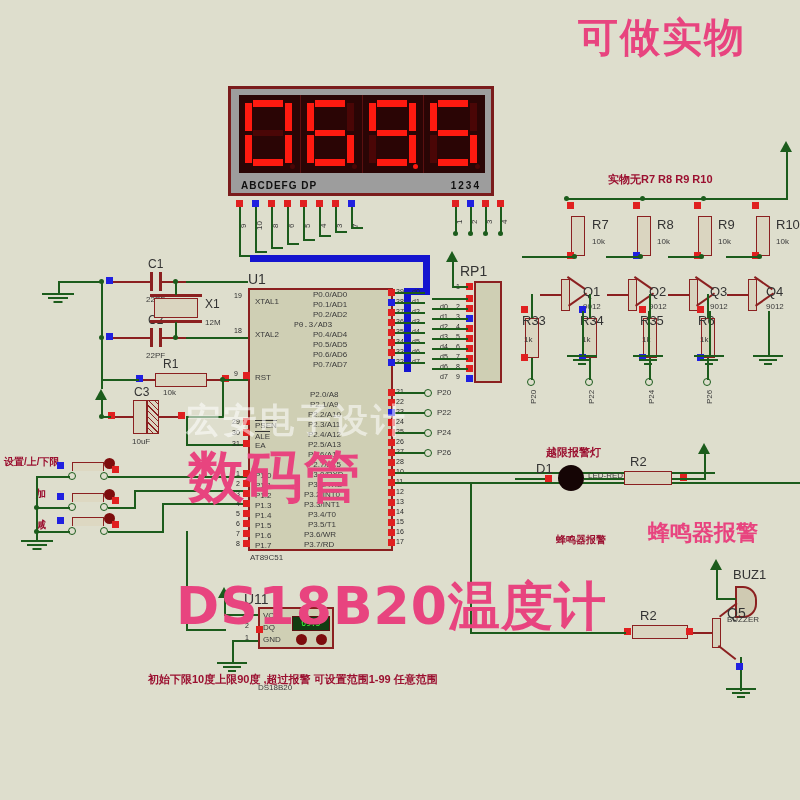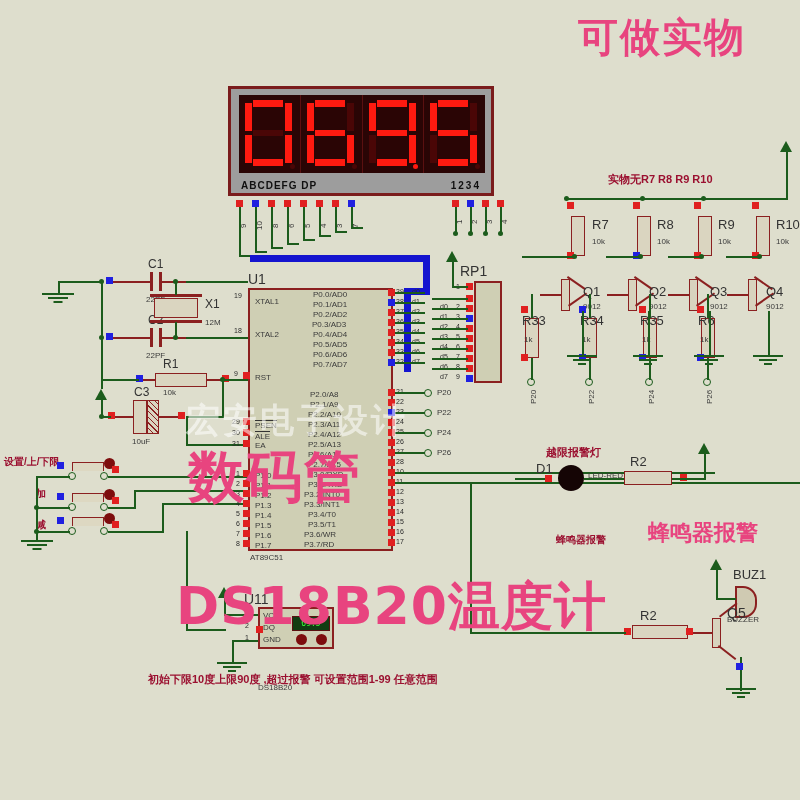--- a/index.html
+++ b/index.html
@@ -333,21 +333,21 @@
   <div class="pinpad" style="left:243px;top:490px;"></div>
   <div class="pinpad" style="left:243px;top:500px;"></div>
   <div class="pinpad" style="left:243px;top:510px;"></div>
   <div class="pinpad" style="left:243px;top:520px;"></div>
   <div class="pinpad" style="left:243px;top:530px;"></div>
   <div class="pinpad" style="left:243px;top:540px;"></div>
 
   <div class="lbl" style="left:313px;top:291px;">P0.0/AD0</div>
   <div class="lbl" style="left:313px;top:301px;">P0.1/AD1</div>
   <div class="lbl" style="left:313px;top:311px;">P0.2/AD2</div>
-  <div class="lbl" style="left:312px;top:321px;">P0.3/AD3</div>
+  <div class="lbl" style="left:294px;top:321px;font-family:Liberation Mono, monospace;">P0.3/AD3</div>
   <div class="lbl" style="left:313px;top:331px;">P0.4/AD4</div>
   <div class="lbl" style="left:313px;top:341px;">P0.5/AD5</div>
   <div class="lbl" style="left:313px;top:351px;">P0.6/AD6</div>
   <div class="lbl" style="left:313px;top:361px;">P0.7/AD7</div>
   <div class="pinpad" style="left:388px;top:289px;"></div>
   <div class="pinpad blue" style="left:388px;top:299px;"></div>
   <div class="pinpad" style="left:388px;top:309px;"></div>
   <div class="pinpad" style="left:388px;top:319px;"></div>
   <div class="pinpad" style="left:388px;top:329px;"></div>
   <div class="pinpad" style="left:388px;top:339px;"></div>

